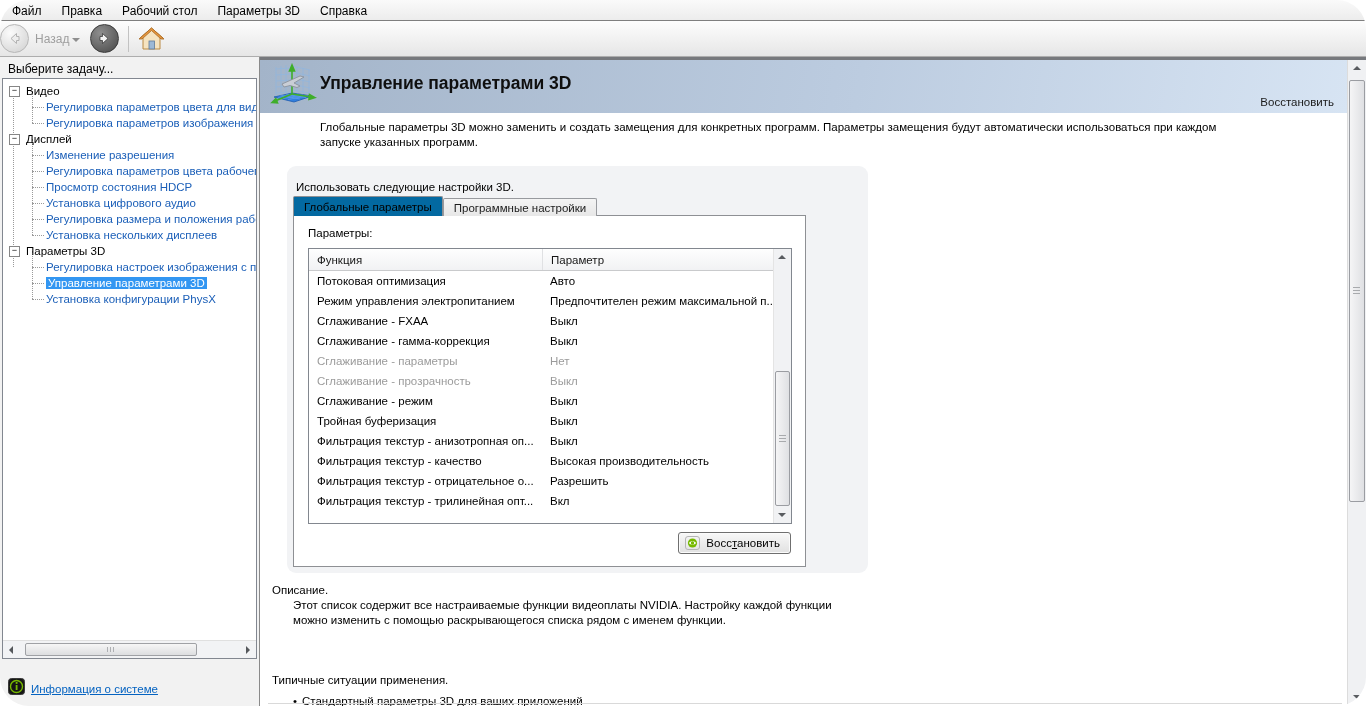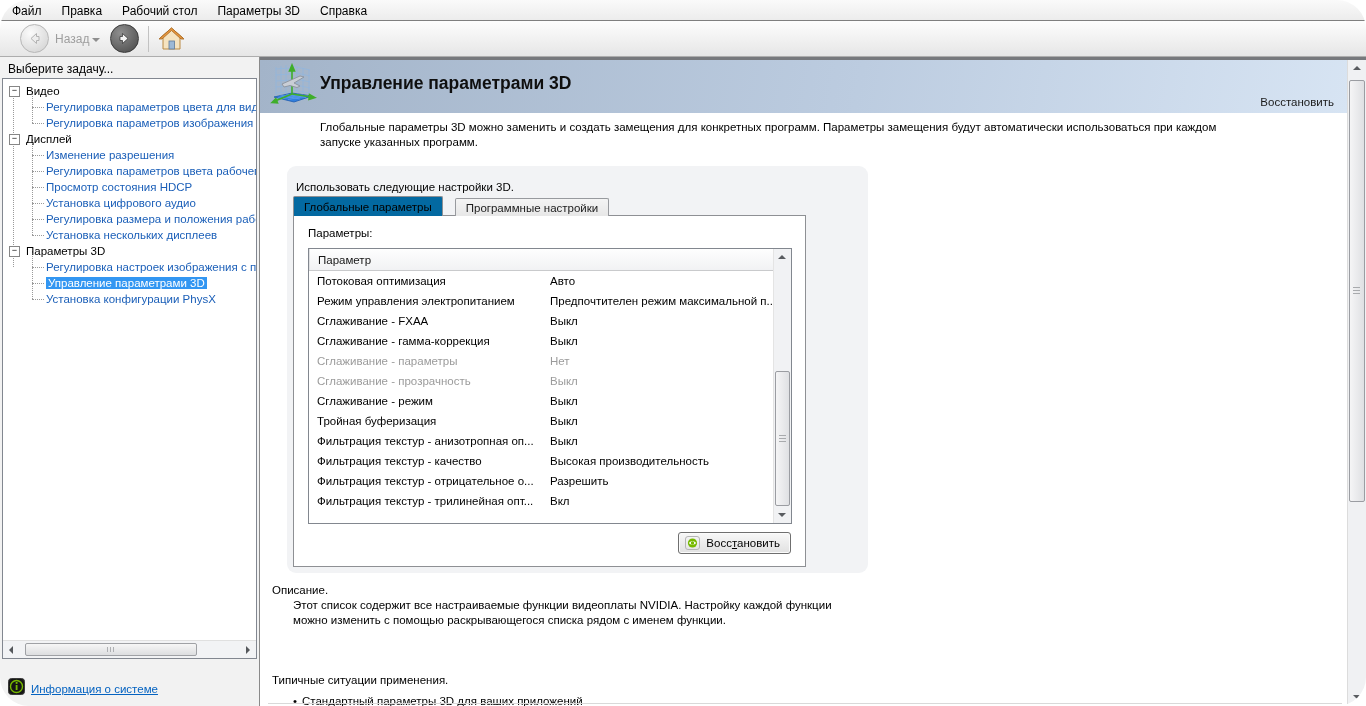--- a/index.html
+++ b/index.html
@@ -8,21 +8,21 @@
 
   
   .menubar{position:absolute;left:0;top:0;right:0;height:20px;
            background:linear-gradient(#fafafa,#ececec);border-bottom:1px solid #7f7f7f;
            display:flex;align-items:center;padding-left:2px;}
   .menu-item{padding:3px 10px 2px;font-size:12px;cursor:default;}
 
   
   .toolbar{position:absolute;left:0;top:21px;right:0;height:35px;
            background:linear-gradient(#fdfdfd,#e6e6e6);border-bottom:1px solid #adadad;
-           display:flex;align-items:center;padding-left:20px;}
+           display:flex;align-items:center;padding-left:0;}
   .nav-circle{width:27px;height:27px;border-radius:50%;display:flex;align-items:center;justify-content:center;flex:0 0 auto;}
   .nav-back{background:radial-gradient(circle at 35% 30%,#fbfbfb,#cfcfcf);border:1px solid #b6b6b6;}
   .nav-fwd{background:radial-gradient(circle at 35% 30%,#8f8f8f,#474747);border:1px solid #3b3b3b;margin-left:4px;}
   .back-label{color:#9e9e9e;font-size:12px;margin:0 3px 0 6px;}
   .chevron-down{width:0;height:0;border-left:4px solid transparent;border-right:4px solid transparent;
                 border-top:4px solid #8e8e8e;margin:2px 6px 0 0;}
   .tb-sep{width:1px;height:26px;background:#c2c2c2;margin:0 9px;}
 
   
   .sidebar{position:absolute;left:0;top:57px;width:259px;bottom:0;background:#f2f2f2;border-right:1px solid #8a8a8a;}
@@ -59,21 +59,21 @@
   .band-title{position:absolute;left:60px;top:13px;font-size:17.5px;font-weight:600;color:#0f0f0f;}
   .band-icon{position:absolute;left:10px;top:3px;}
   .restore-top{position:absolute;right:14px;bottom:5px;color:#1a1a1a;cursor:pointer;}
   .intro{position:absolute;left:60px;top:63px;width:920px;line-height:14.5px;}
 
   .panel{position:absolute;left:27px;top:109px;width:581px;height:407px;background:#f2f3f5;border-radius:9px;}
   .group-heading{position:absolute;left:9px;top:15px;font-weight:normal;}
   .tabs{position:absolute;left:6px;top:31px;display:flex;align-items:flex-end;height:19px;z-index:2;}
   .tab{padding:0 10px;display:flex;align-items:center;cursor:pointer;border-radius:2px 2px 0 0;}
   .tab.active{height:19px;background:#0369a1;border:1px solid #8e9094;border-bottom:none;position:relative;z-index:3;}
-  .tab.inactive{height:17px;background:linear-gradient(#f4f4f4,#e7e7e7);border:1px solid #989a9e;border-bottom:none;margin-left:12px;color:#1c1c1c;}
+  .tab.inactive{height:17px;background:linear-gradient(#f4f4f4,#e7e7e7);border:1px solid #989a9e;border-bottom:none;margin-left:0;color:#1c1c1c;}
   .tabpanel{position:absolute;left:6px;top:49px;width:511px;height:350px;background:#fff;border:1px solid #8e9094;z-index:1;}
   .params-label{position:absolute;left:14px;top:11px;}
   .listbox{position:absolute;left:14px;top:32px;width:482px;height:274px;border:1px solid #82878f;background:#fff;}
   .lb-header{position:absolute;left:0;top:0;right:17px;height:21px;display:flex;
              background:linear-gradient(#fefefe,#f1f2f4);border-bottom:1px solid #c9cacc;}
   .lb-col{display:flex;align-items:center;padding-left:8px;color:#161616;}
   .lb-col.f{width:225px;flex:0 0 auto;}
   .lb-col.v{flex:1;border-left:1px solid #e0e1e3;}
   .lb-body{position:absolute;left:0;top:22px;right:17px;bottom:0;overflow:hidden;}
   .lb-row{height:20px;display:flex;}
@@ -250,20 +250,21 @@
           <span>Глобальные параметры</span>
         </div>
         <div class="tab inactive">
           <span>Программные настройки</span>
         </div>
       </div>
       <div class="tabpanel">
         <div class="params-label">Параметры:</div>
         <div class="listbox">
           <div class="lb-header">
+            <div class="lb-col f">Функция</div>
             <div class="lb-col v">Параметр</div>
           </div>
           <div class="lb-body">
               <div class="lb-row">
                 <span class="cell f">Потоковая оптимизация</span>
                 <span class="cell v">Авто</span>
               </div>
               <div class="lb-row">
                 <span class="cell f">Режим управления электропитанием</span>
                 <span class="cell v">Предпочтителен режим максимальной п...</span>

